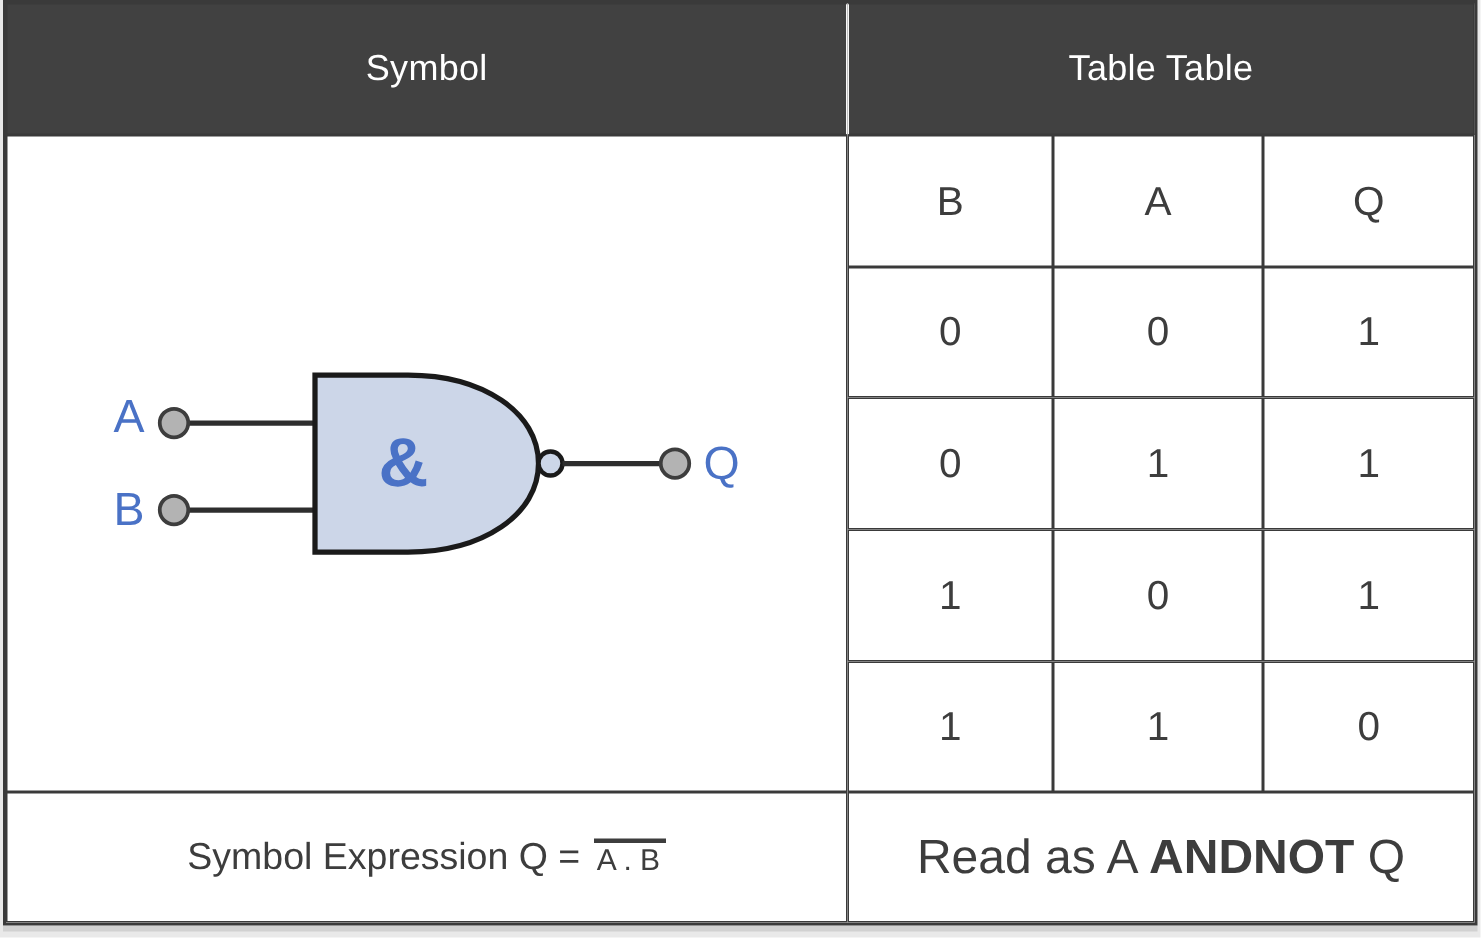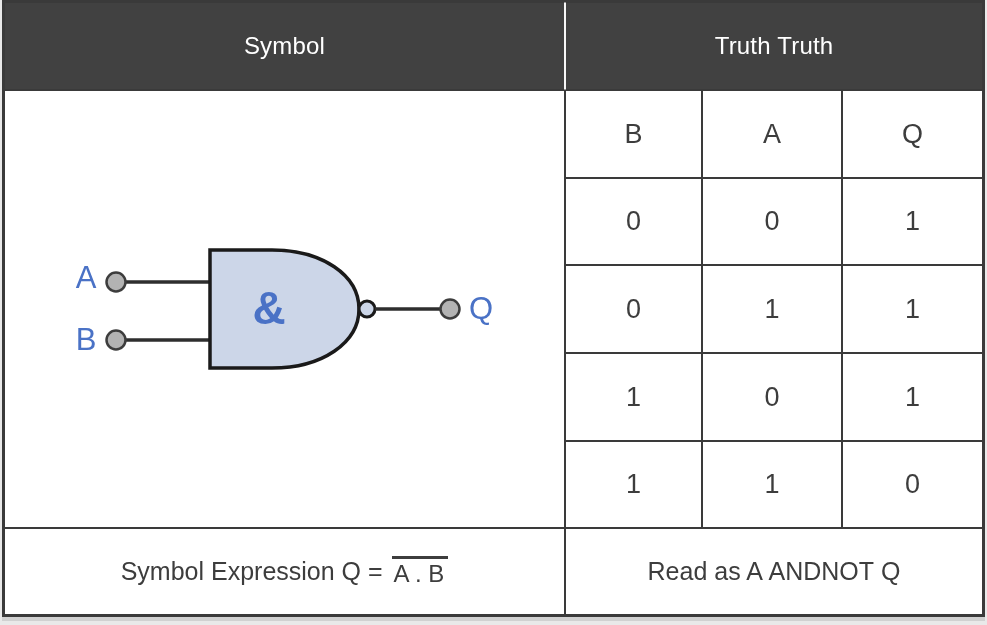--- a/index.html
+++ b/index.html
@@ -39,40 +39,40 @@
   }
   .th-left  { grid-column: 1; grid-row: 1; border-right-color: #f7f7f7; }
   .th-right { grid-column: 2 / 5; grid-row: 1; border-left-color: #f7f7f7; }
 
   .symbol-cell { grid-column: 1; grid-row: 2 / 7; padding: 0; }
   .symbol-cell svg { display: block; }
 
   .tt { font-size: 27px; }
 
   .bottom-left  { grid-column: 1; grid-row: 7; font-size: 25px; }
-  .bottom-right { grid-column: 2 / 5; grid-row: 7; font-size: 25px; white-space: pre; }
+  .bottom-right { grid-column: 2 / 5; grid-row: 7; font-size: 32px; white-space: pre; }
 
   .formula-overline {
-    font-size: 24px;
+    font-size: 20px;
     border-top: 3px solid #3d3d3d;
     padding: 2px 4px 0 2px;
     margin-left: 9px;
     line-height: 1.05;
     display: inline-block;
   }
-  .bottom-right b { font-weight: normal; }
+  .bottom-right b { font-weight: bold; }
 </style>
 </head>
 <body>
 
 <div class="page">
   <div class="frame">
 
     <div class="cell th th-left">Symbol</div>
-    <div class="cell th th-right">Truth Truth</div>
+    <div class="cell th th-right">Table Table</div>
 
     <div class="cell symbol-cell">
       <svg width="558" height="434" viewBox="0 0 558 434">
 
         <text x="80" y="196" text-anchor="middle" font-size="31" fill="#4a72c6">A</text>
         <line x1="119" y1="190" x2="204" y2="190" stroke="#2e2e2e" stroke-width="3.5"></line>
         <circle cx="110" cy="190" r="9.5" fill="#b3b3b3" stroke="#3d3d3d" stroke-width="2.5"></circle>
 
         <text x="80" y="258" text-anchor="middle" font-size="31" fill="#4a72c6">B</text>
         <line x1="119" y1="248" x2="204" y2="248" stroke="#2e2e2e" stroke-width="3.5"></line>

